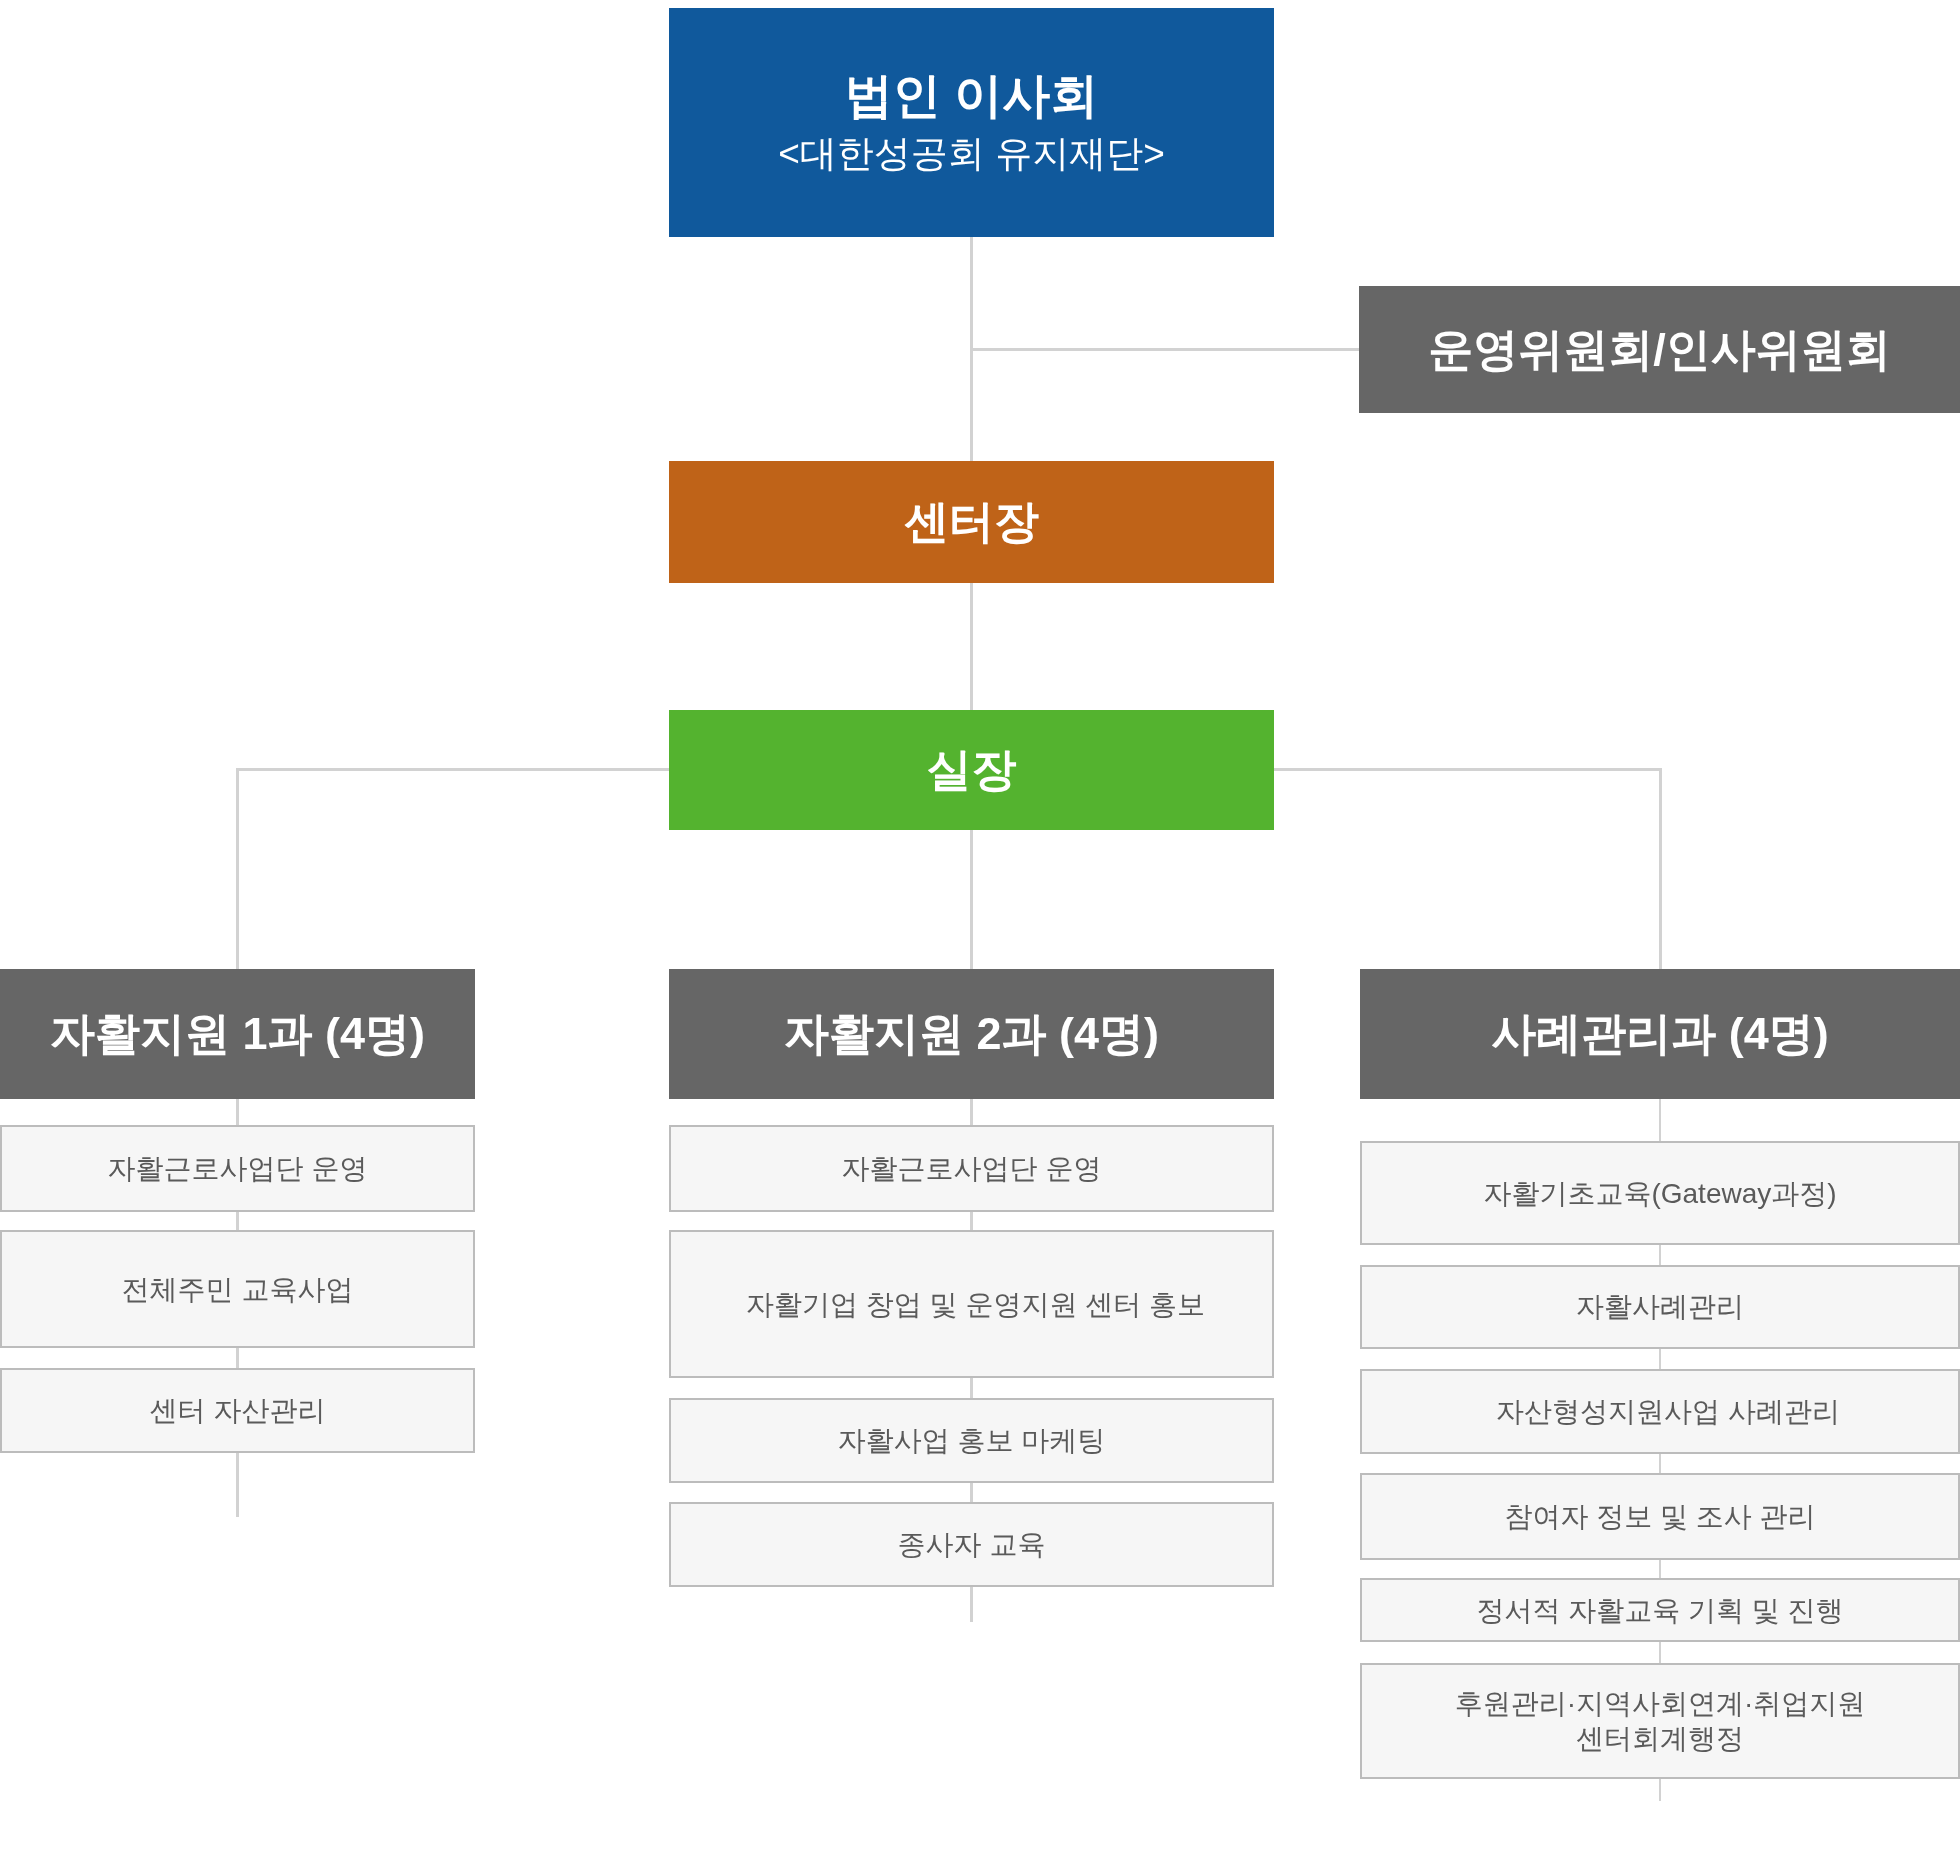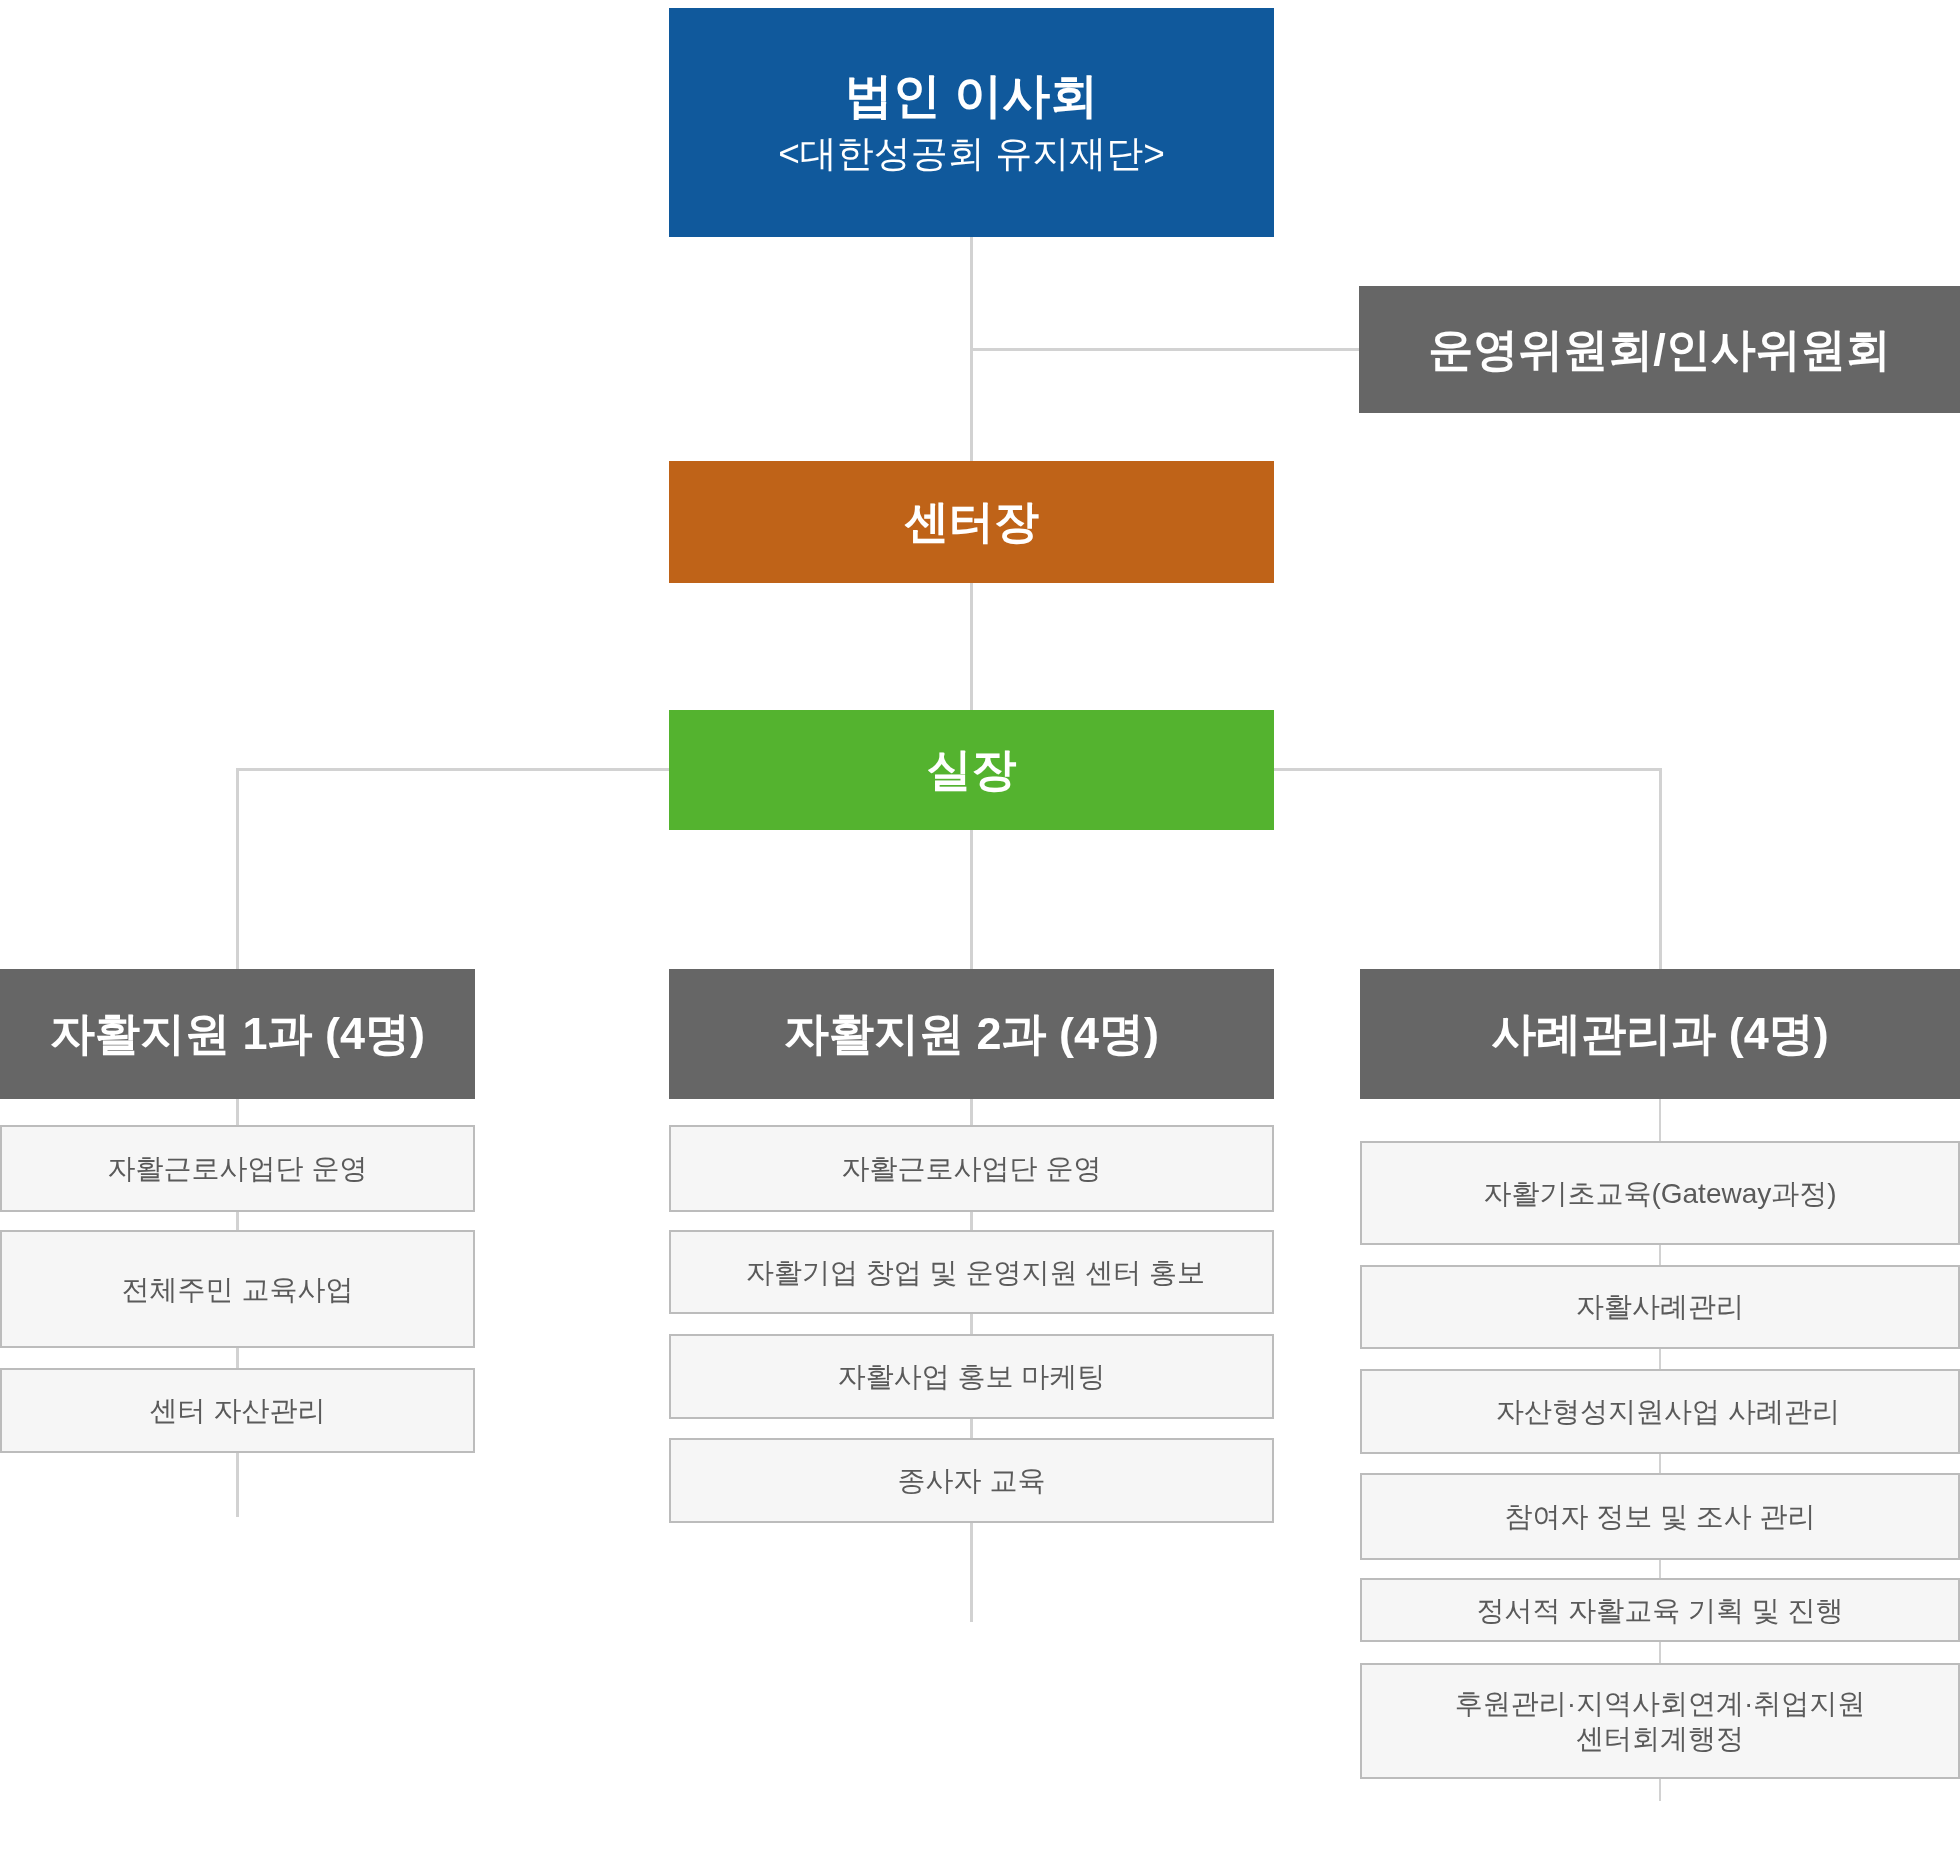--- a/index.html
+++ b/index.html
@@ -128,21 +128,21 @@
     <div class="dept-header">자활지원 1과 (4명)</div>
     <div class="item" style="height:87px;  margin-top:25.5px;">자활근로사업단 운영</div>
     <div class="item" style="height:118px; margin-top:18.6px;">전체주민 교육사업</div>
     <div class="item" style="height:85px;  margin-top:19.6px;">센터 자산관리</div>
   </div>
 
   <div class="col col-2">
     <div class="col-line"></div>
     <div class="dept-header">자활지원 2과 (4명)</div>
     <div class="item" style="height:87px;  margin-top:25.5px;">자활근로사업단 운영</div>
-    <div class="item" style="height:84px; margin-top:18.6px;padding-left:8px;">자활기업 창업 및 운영지원 센터 홍보</div>
+    <div class="item" style="height:148px; margin-top:18.6px;padding-left:8px;">자활기업 창업 및 운영지원 센터 홍보</div>
     <div class="item" style="height:85px;  margin-top:19.6px;">자활사업 홍보 마케팅</div>
     <div class="item" style="height:85px;  margin-top:19.6px;">종사자 교육</div>
   </div>
 
   <div class="col col-3">
     <div class="col-line"></div>
     <div class="dept-header">사례관리과 (4명)</div>
     <div class="item" style="height:104px;  margin-top:42px;">자활기초교육(Gateway과정)</div>
     <div class="item" style="height:84px;  margin-top:19.6px;">자활사례관리</div>
     <div class="item" style="height:85px;  margin-top:20.6px;padding-left:16px;">자산형성지원사업 사례관리</div>

